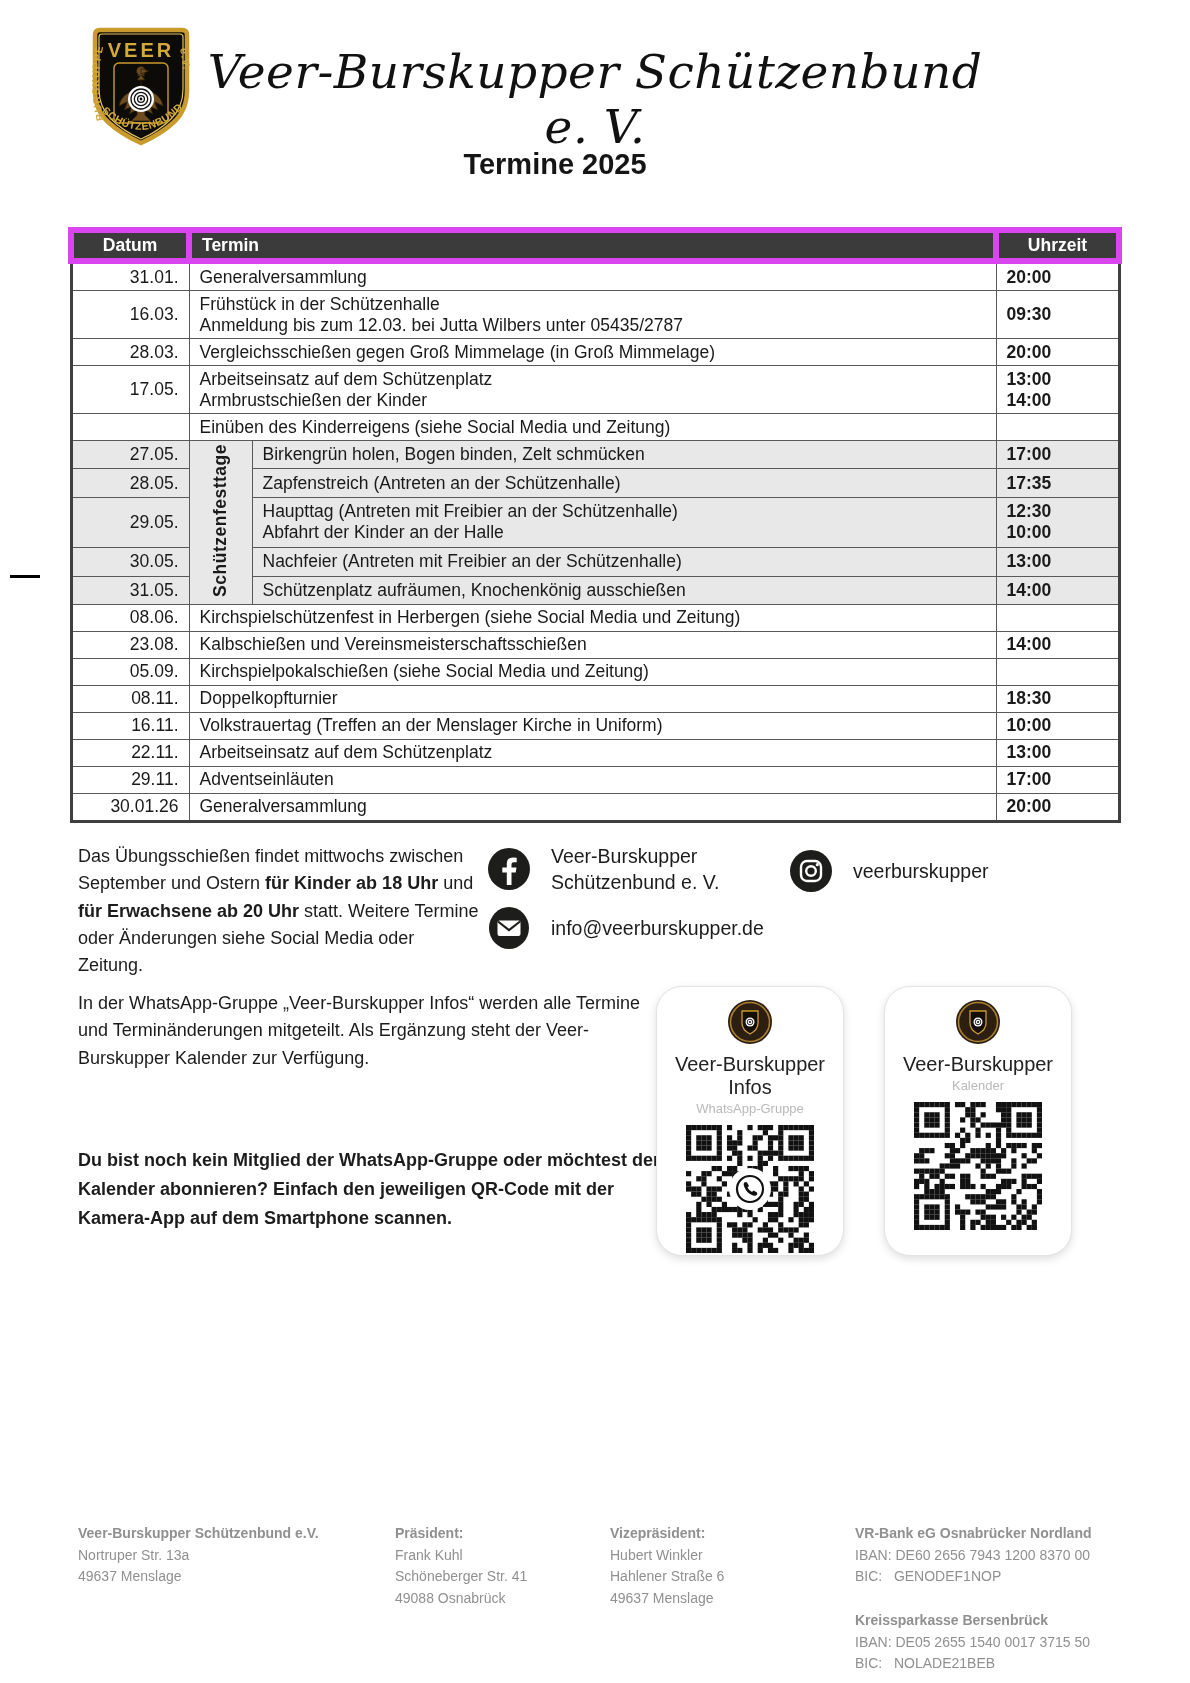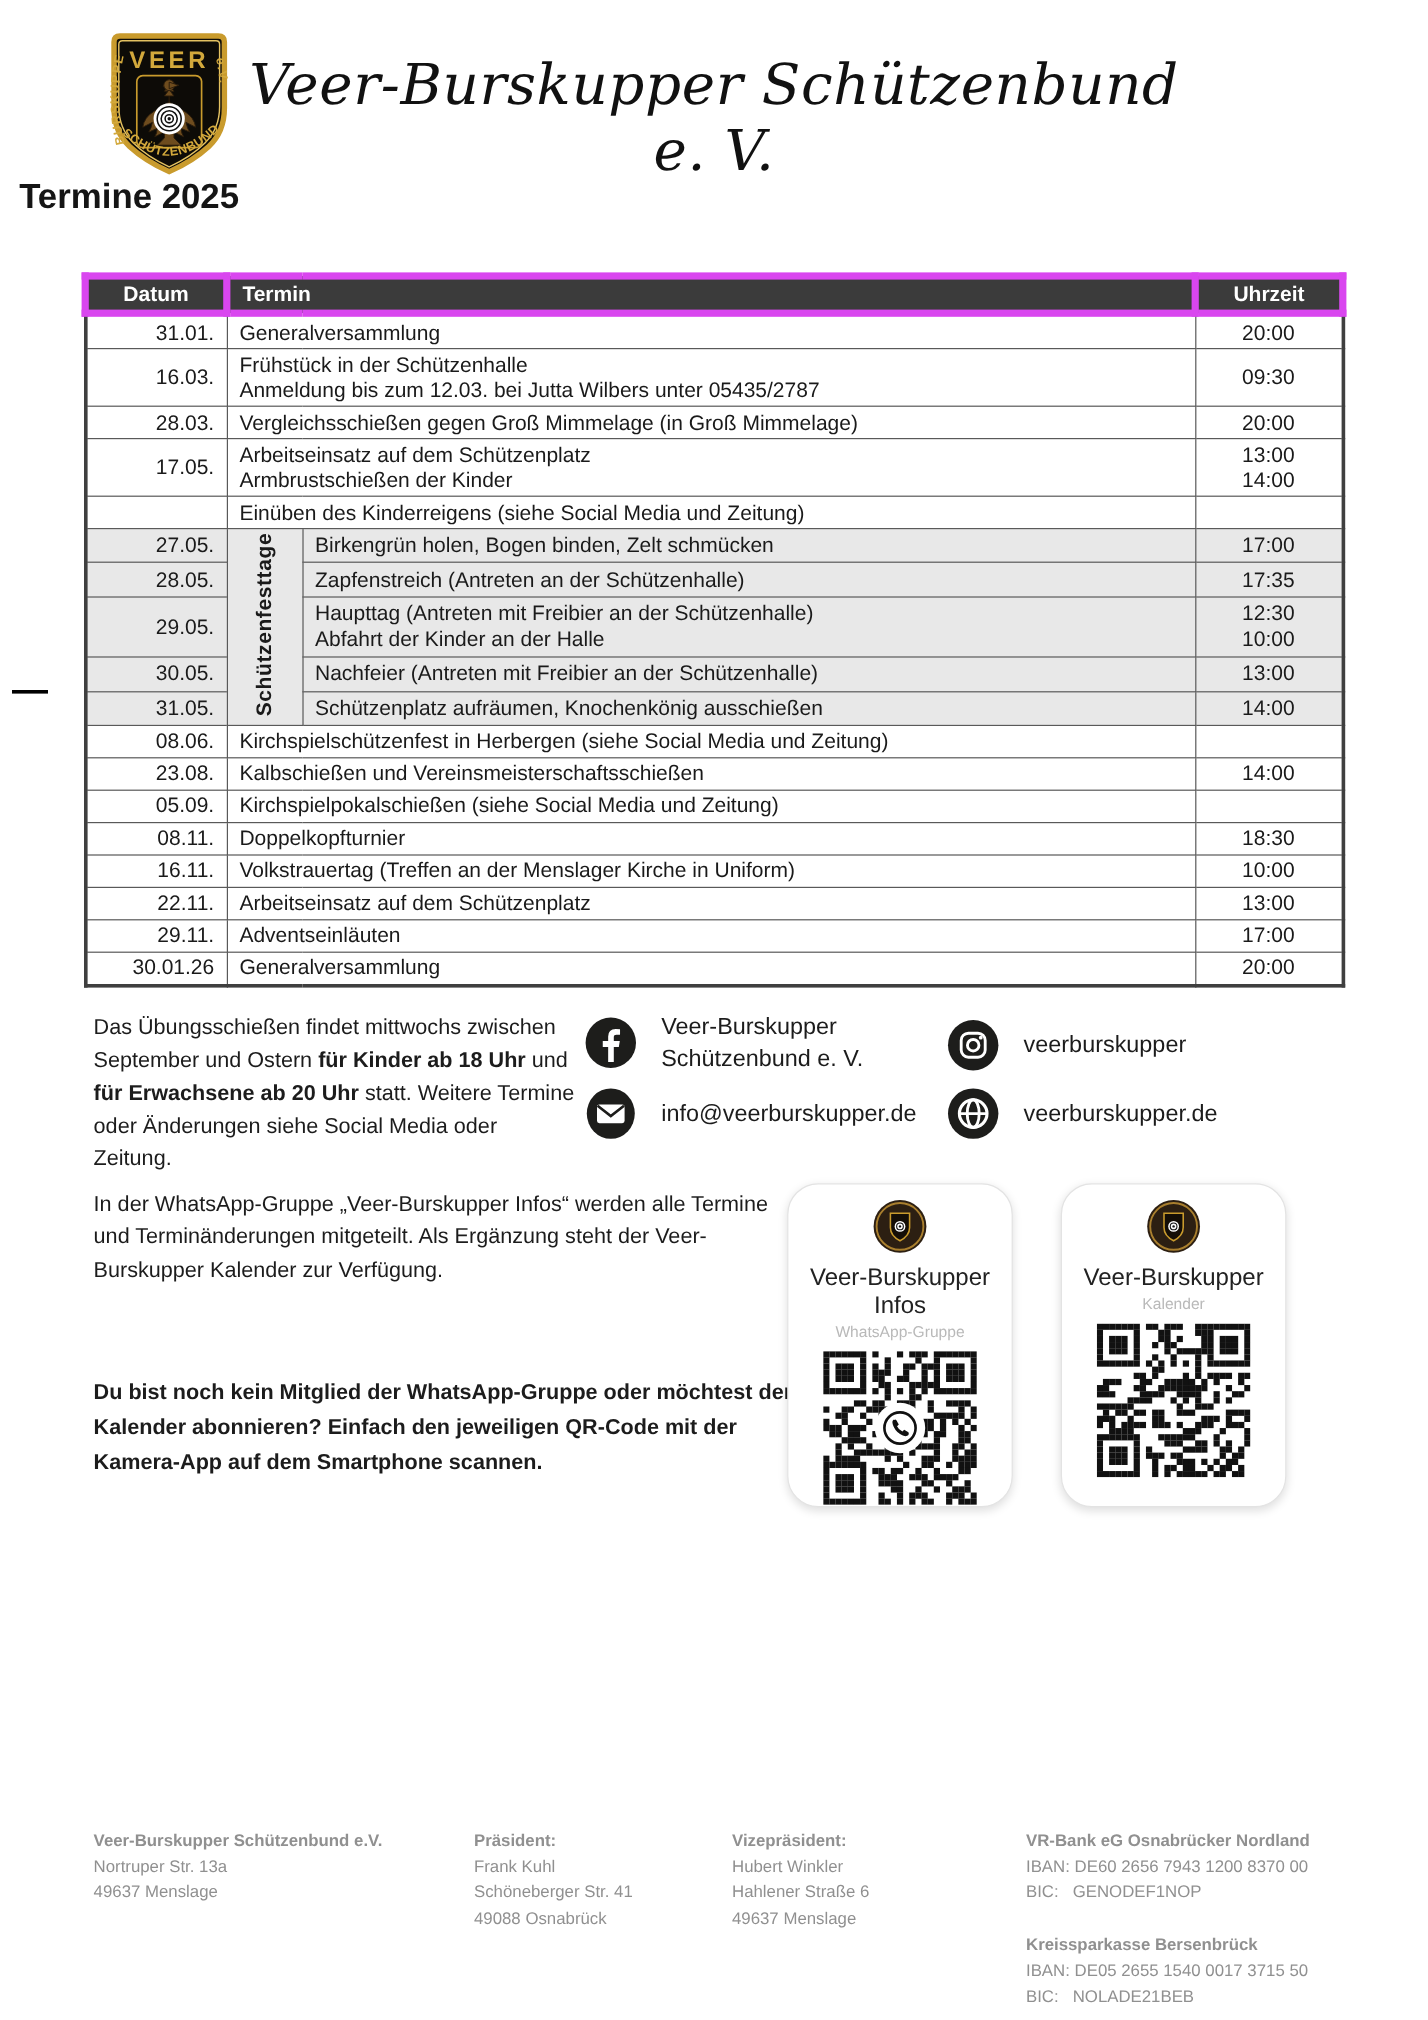--- a/index.html
+++ b/index.html
@@ -4,33 +4,33 @@
 <style>
   html,body{margin:0;padding:0;background:#ffffff;}
   .page{position:relative;width:1190px;height:1683px;background:#fff;overflow:hidden;
         font-family:"Liberation Sans",sans-serif;color:#1a1a1a;}
 
   
   .logo{position:absolute;left:78px;top:26px;}
   .script-title{position:absolute;left:190px;top:44px;width:810px;text-align:center;
         font-family:"DejaVu Serif",serif;font-style:italic;font-weight:500;
         font-size:47px;letter-spacing:0.5px;color:#111;}
-  .page-title{position:absolute;left:0;top:148px;width:1110px;text-align:left;
-        font-size:29px;font-weight:bold;color:#151515;padding-left:16px;}
+  .page-title{position:absolute;left:0;top:148px;width:1110px;text-align:center;
+        font-size:29px;font-weight:bold;color:#151515;}
 
   
   table.sched{position:absolute;left:68px;top:227px;width:1054px;border-collapse:collapse;
         font-size:17.5px;border:3px solid #3f3f3f;}
   table.sched th{background:#3b3b3b;color:#fff;font-weight:bold;text-align:left;
         padding:2px 10px;border:6px solid #d946ef;}
   table.sched th.h-date{width:92px;text-align:center;}
   table.sched th.h-time{width:97px;text-align:center;}
   table.sched td{border:1.4px solid #595959;padding:2.5px 10px;vertical-align:middle;background:#fff;}
   td.date{text-align:right;white-space:nowrap;}
-  td.time{text-align:center;white-space:pre-line;}
+  td.time{text-align:left;white-space:pre-line;font-weight:bold;}
   td.termin{white-space:pre-line;}
   tr.band td{background:#e8e8e8;}
   td.vert{width:42px;padding:0;text-align:center;}
   td.vert span{writing-mode:vertical-rl;transform:rotate(180deg);
         font-weight:bold;font-size:17.5px;letter-spacing:.5px;line-height:1;}
 
   .fold-mark{position:absolute;left:10px;top:575px;width:30px;height:2.5px;background:#000;}
 
   
   .para{position:absolute;font-size:18px;line-height:1.52;color:#1c1c1c;}
@@ -241,29 +241,20 @@
     </svg>
     <div class="lbl">veerburskupper</div>
   </div>
   <div class="soc" id="soc-mail">
     <svg class="icon-circle" viewBox="0 0 44 44">
       <ellipse cx="22" cy="22" rx="20" ry="21" fill="#1d1d1b"></ellipse>
       <rect x="10.5" y="14.5" width="23" height="15.5" rx="2" fill="#fff"></rect>
       <path d="M11 15.5 L22 24 L33 15.5" fill="none" stroke="#1d1d1b" stroke-width="2.2"></path>
     </svg>
     <div class="lbl">info@veerburskupper.de</div>
-  </div>
-  <div class="soc" id="soc-web">
-    <svg class="icon-circle" viewBox="0 0 44 44">
-      <circle cx="22" cy="22" r="21" fill="#1d1d1b"></circle>
-      <circle cx="22" cy="22" r="11.5" fill="none" stroke="#fff" stroke-width="2.6"></circle>
-      <ellipse cx="22" cy="22" rx="5" ry="11.5" fill="none" stroke="#fff" stroke-width="2.4"></ellipse>
-      <line x1="10.5" y1="22" x2="33.5" y2="22" stroke="#fff" stroke-width="2.4"></line>
-    </svg>
-    <div class="lbl">veerburskupper.de</div>
   </div>
 
   <div class="para" id="wa-note">In der WhatsApp-Gruppe „Veer-Burskupper Infos“ werden alle Termine und Terminänderungen mitgeteilt. Als Ergänzung steht der Veer-Burskupper Kalender zur Verfügung.</div>
   <div class="para" id="qr-note">Du bist noch kein Mitglied der WhatsApp-Gruppe oder möchtest den Kalender abonnieren? Einfach den jeweiligen QR-Code mit der Kamera-App auf dem Smartphone scannen.</div>
 
   <div class="qr-card" id="card-wa">
     <svg class="qr-badge" width="46" height="46" viewBox="0 0 46 46">
       <circle cx="23" cy="23" r="22" fill="#2c1f12"></circle>
       <circle cx="23" cy="23" r="19.5" fill="none" stroke="#a97f2e" stroke-width="1.6"></circle>
       <path d="M15 12 h16 v12 q0 7 -8 11 q-8 -4 -8 -11 z" fill="#140e07" stroke="#c99b2d" stroke-width="1.3"></path>

